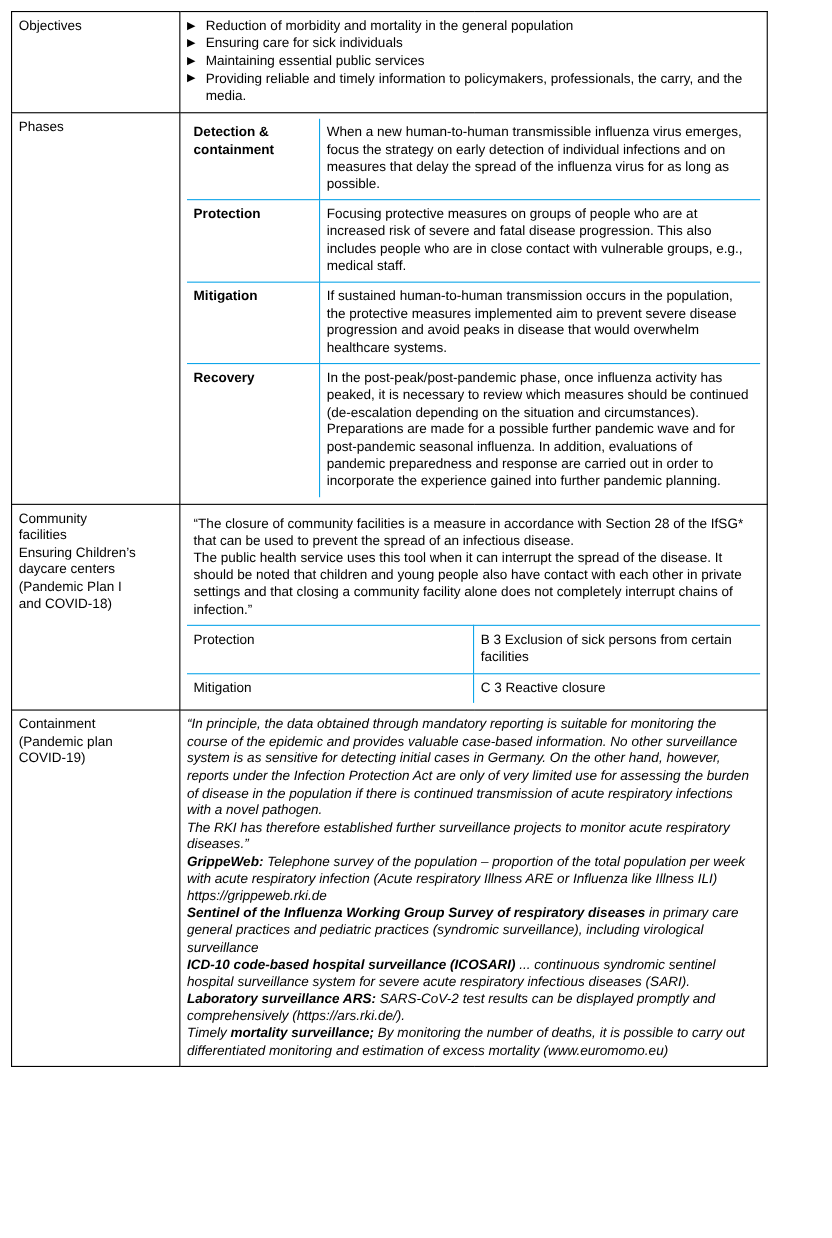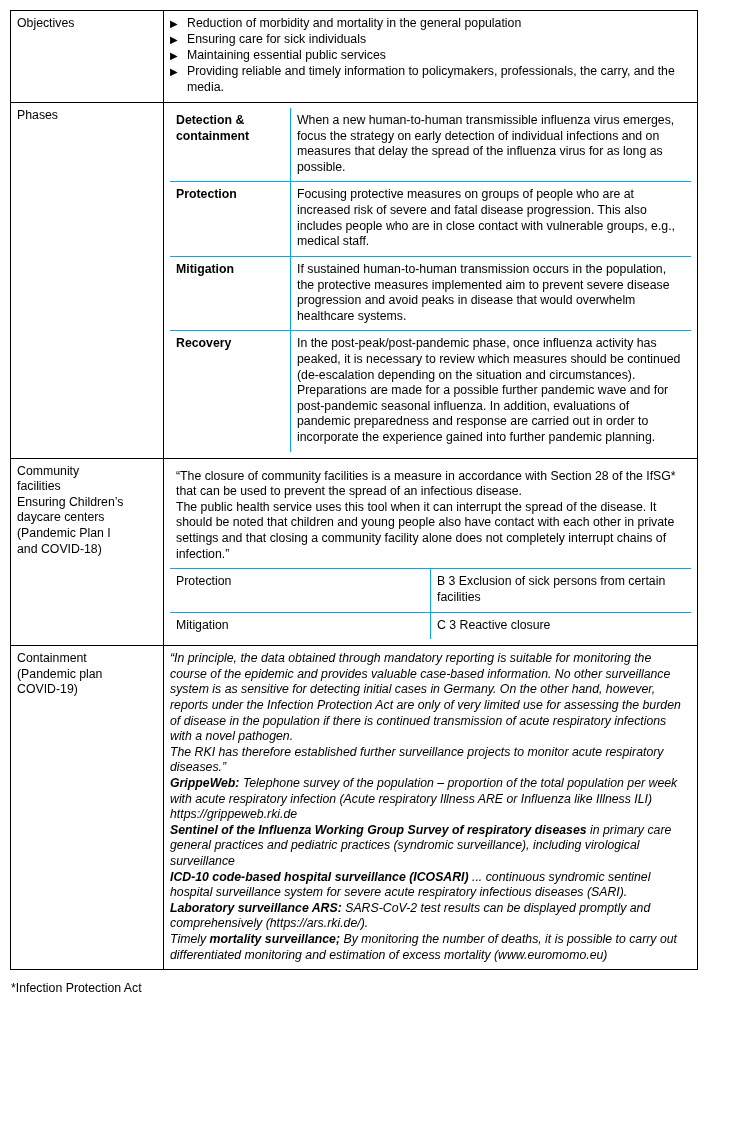--- a/index.html
+++ b/index.html
@@ -207,15 +207,14 @@
           <p class="para"><b>Sentinel of the Influenza Working Group Survey of respiratory diseases</b><span> in primary care general practices and pediatric practices (syndromic surveillance), including virological surveillance</span></p>
           <p class="para"><b>ICD-10 code-based hospital surveillance (ICOSARI)</b><span> ... continuous syndromic sentinel hospital surveillance system for severe acute respiratory infectious diseases (SARI).</span></p>
           <p class="para"><b>Laboratory surveillance ARS:</b><span> SARS-CoV-2 test results can be displayed promptly and comprehensively (https://ars.rki.de/).</span></p>
           <p class="para"><span>Timely </span><b>mortality surveillance;</b><span> By monitoring the number of deaths, it is possible to carry out differentiated monitoring and estimation of excess mortality (www.euromomo.eu)</span></p>
         </td>
       </tr>
 
     </tbody>
   </table>
 
-  <div class="footnote">*Infection Protection Act</div>
 
 </div>
 
 </body></html>

